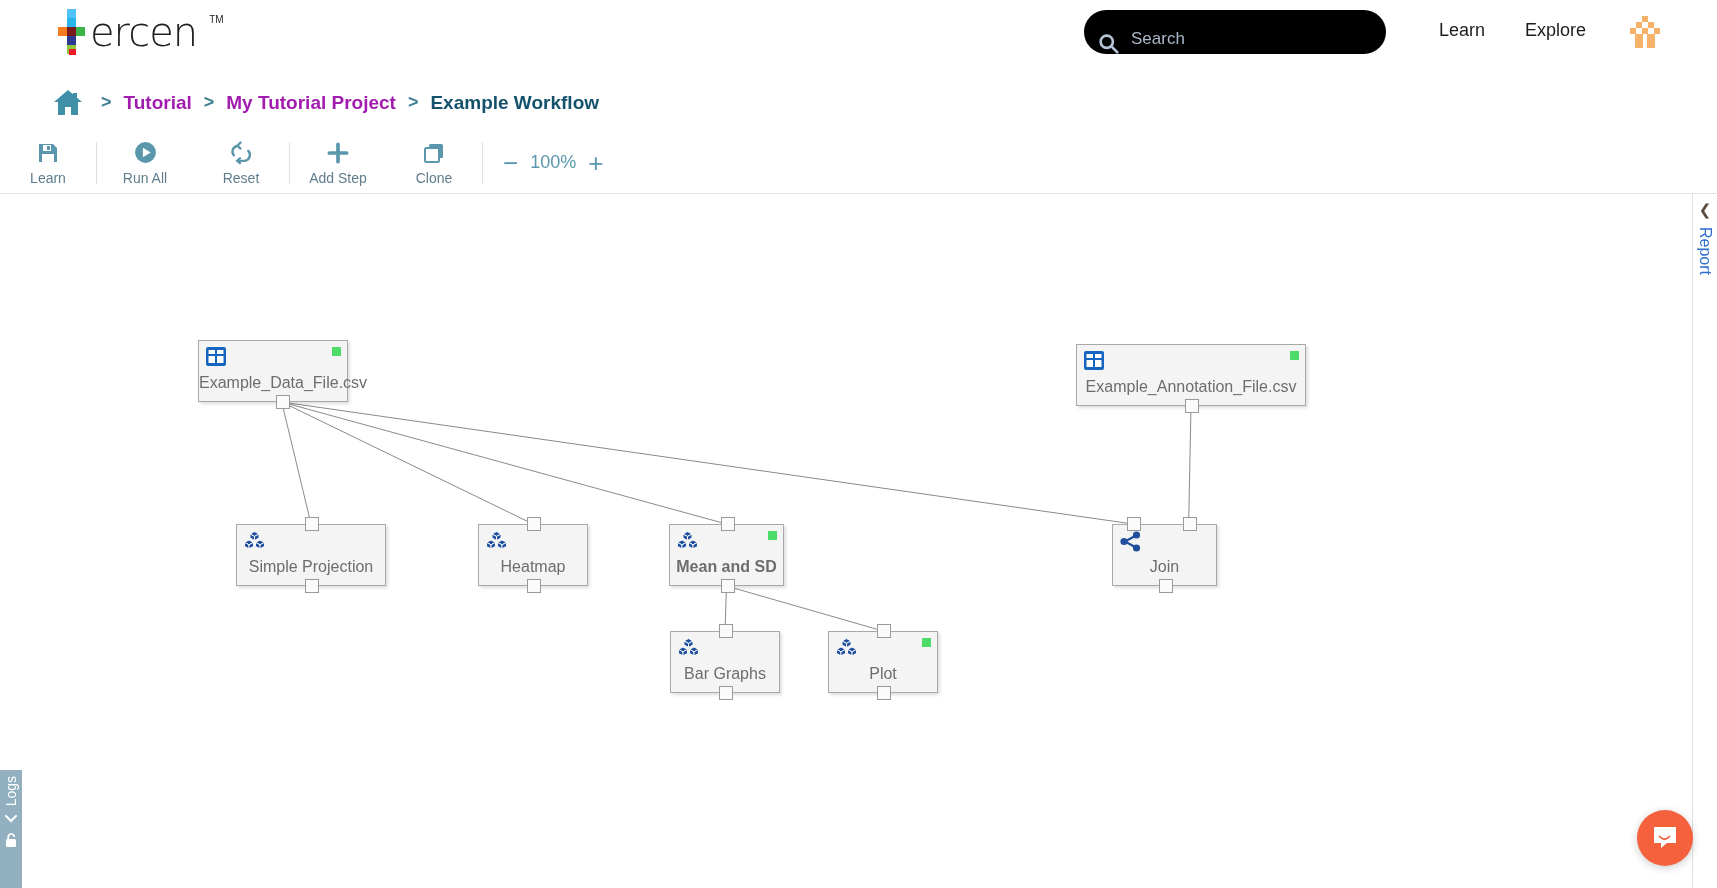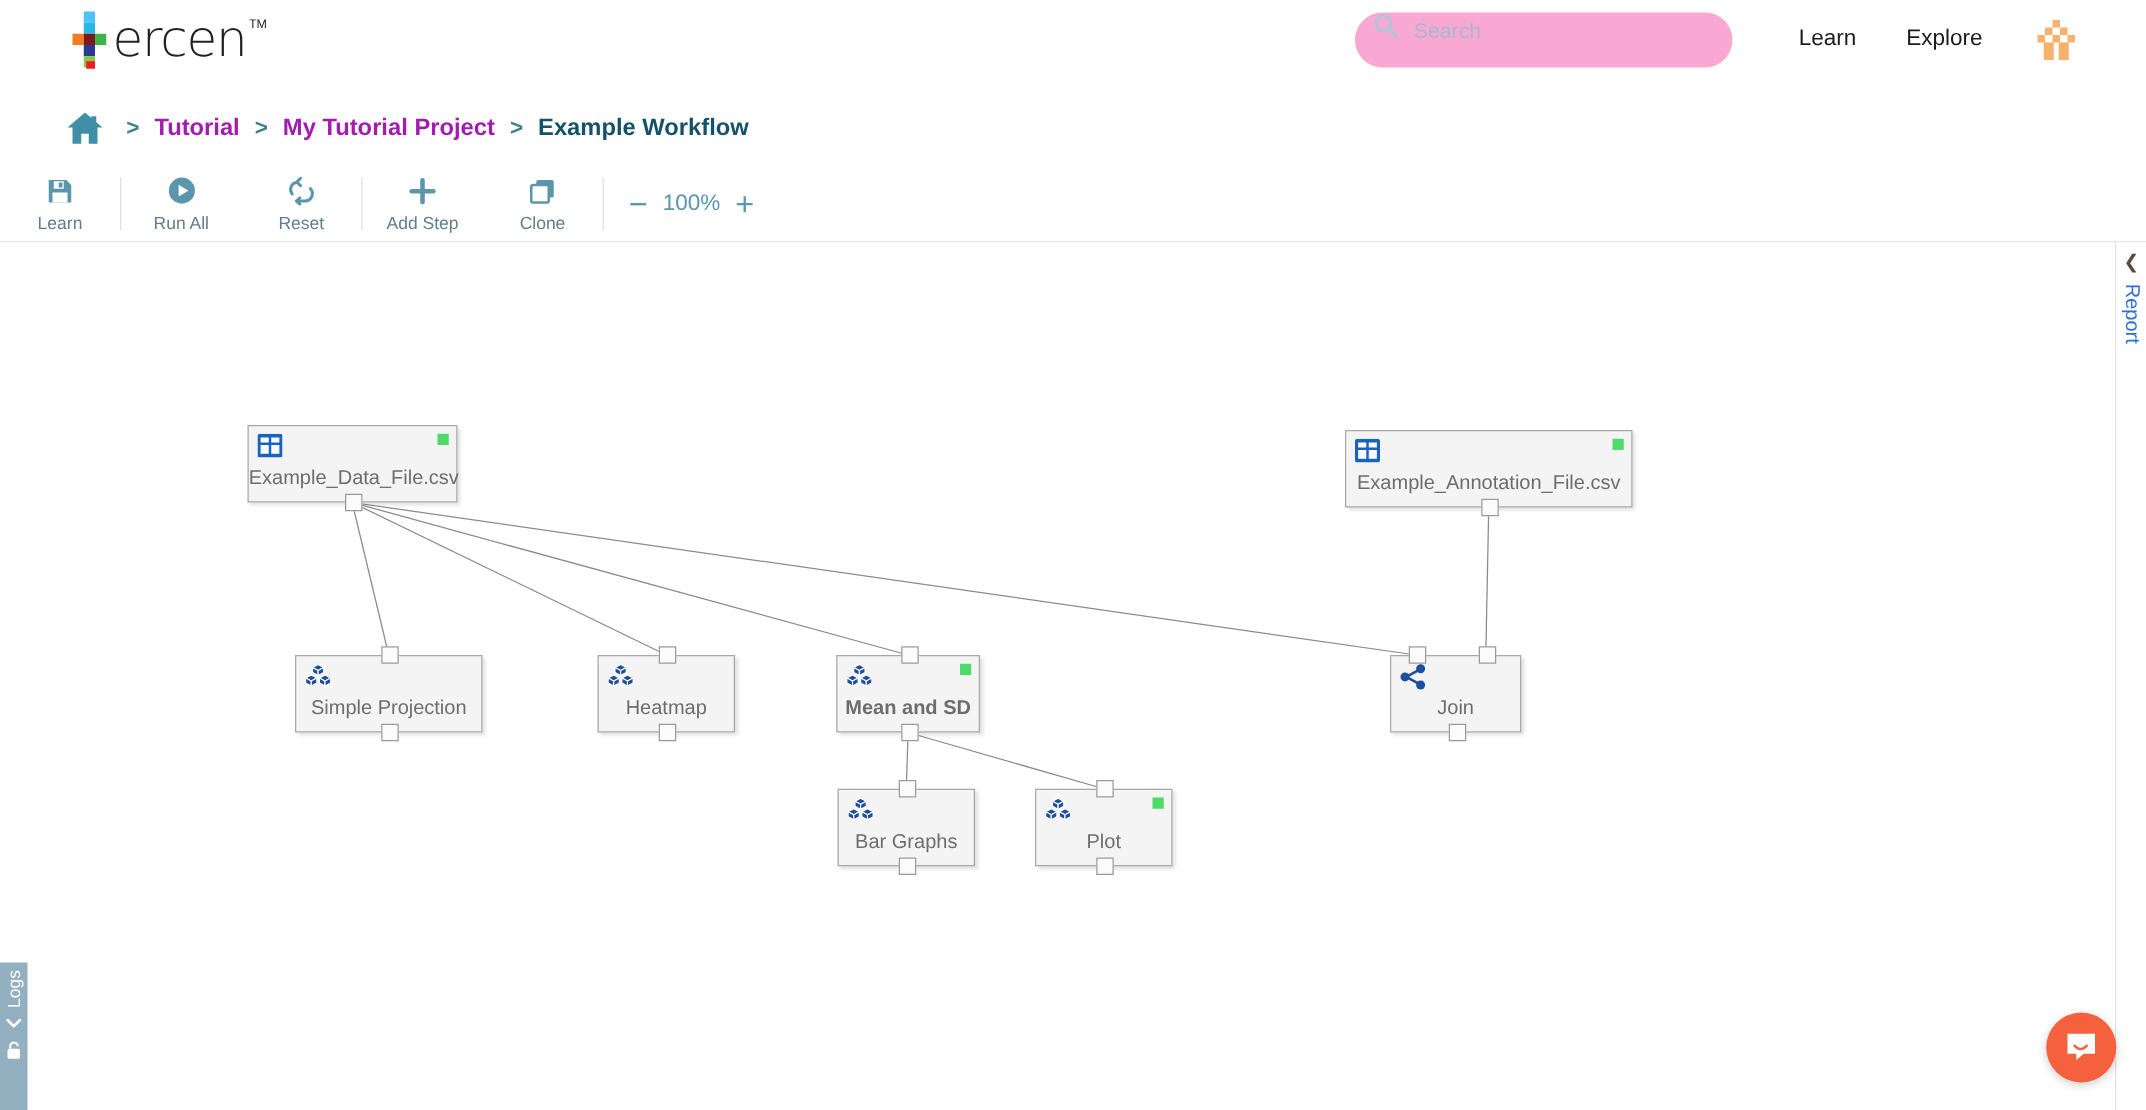--- a/index.html
+++ b/index.html
@@ -24,29 +24,29 @@
   }
   .logo-mark {
     position: relative; width: 34px; height: 46px;
   }
   .logo-word {
     font-size: 40px; color: #231f20; letter-spacing: -1px;
     line-height: 46px; margin-left: 1px;
     font-family: "DejaVu Sans", sans-serif; font-weight: 300;
   }
   .logo-tm {
-    font-size: 10px; color: #231f20; margin-top: 5px; margin-left: 2px;
+    font-size: 10px; color: #231f20; margin-top: 5px; margin-left: 12px;
     font-family: "Liberation Sans", sans-serif;
   }
 
   .search-box {
     position: absolute; left: 1084px; top: 10px;
     width: 302px; height: 44px;
-    background: #f9a8d4; border-radius: 22px;
-    display: flex; align-items: flex-start; padding: 0 14px;
+    background: #000000; border-radius: 22px;
+    display: flex; align-items: flex-end; padding: 0 14px;
   }
   .search-icon { width: 21px; height: 21px; flex: none; margin-right: 10px; }
   .search-input {
     border: none; outline: none; background: transparent;
     font-size: 17px; color: #5b6b7f;
     font-family: "Liberation Sans", sans-serif;
     width: 240px; height: 30px;
   }
   .search-input::placeholder { color: #a9b8c9; }
 
@@ -328,21 +328,21 @@
   <svg class="edges" id="edge-layer">
       <line x1="281.72" y1="208" x2="311" y2="330" stroke="#8a8a8a" stroke-width="1"></line>
       <line x1="281.72" y1="208" x2="533" y2="330" stroke="#8a8a8a" stroke-width="1"></line>
       <line x1="281.72" y1="208" x2="726.5" y2="330" stroke="#8a8a8a" stroke-width="1"></line>
       <line x1="281.72" y1="208" x2="1133" y2="330" stroke="#8a8a8a" stroke-width="1"></line>
       <line x1="1191" y1="212" x2="1188.65" y2="330" stroke="#8a8a8a" stroke-width="1"></line>
       <line x1="726.5" y1="392" x2="725" y2="437" stroke="#8a8a8a" stroke-width="1"></line>
       <line x1="726.5" y1="392" x2="883" y2="437" stroke="#8a8a8a" stroke-width="1"></line>
     </svg>
   <div id="node-layer">
-      <div class="node" style="left: 198px; top: 146px; width: 168px; height: 62px;">
+      <div class="node" style="left: 198px; top: 146px; width: 150px; height: 62px;">
         <span class="node-ico"><svg width="20" height="19" viewBox="0 0 20 19" xmlns="http://www.w3.org/2000/svg">
             <rect x="0" y="0" width="20" height="19" rx="2" fill="#1565c0"></rect>
             <rect x="2.5" y="3" width="6.5" height="4" fill="#ffffff"></rect>
             <rect x="11" y="3" width="6.5" height="4" fill="#ffffff"></rect>
             <rect x="2.5" y="9" width="6.5" height="7" fill="#ffffff"></rect>
             <rect x="11" y="9" width="6.5" height="7" fill="#ffffff"></rect>
           </svg></span>
         <span class="status-dot" style="background: rgb(77, 219, 106);"></span>
         <div class="node-lbl">Example_Data_File.csv</div>
         <span class="port out" style="left: 76.72px;"></span>

